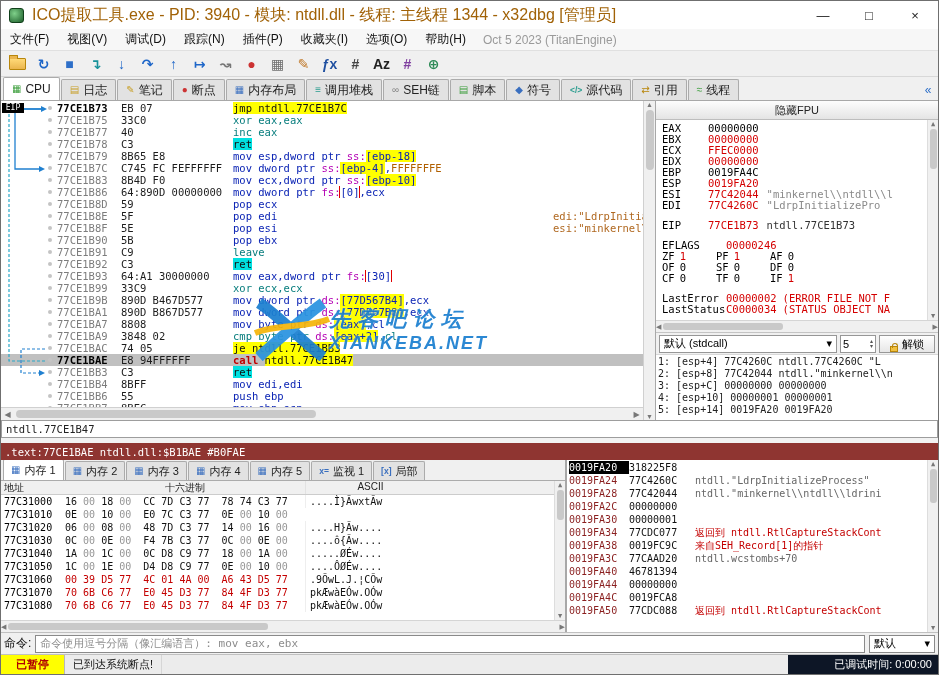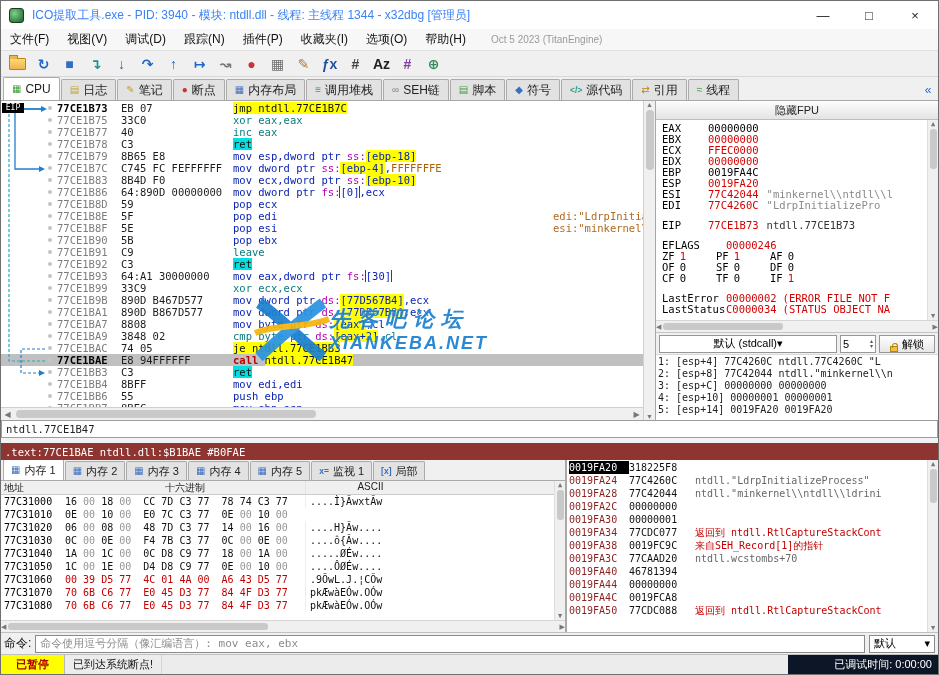--- a/index.html
+++ b/index.html
@@ -2,28 +2,28 @@
 <html><head>
 <meta charset="utf-8">
 <style>
 *{margin:0;padding:0;box-sizing:border-box;}
 html,body{background:#d4d4d4;}
 body{width:939px;height:675px;overflow:hidden;font-family:"Liberation Sans","DejaVu Sans",sans-serif;}
 .window{width:939px;height:675px;border:1px solid #6f6f6f;display:flex;flex-direction:column;background:#f0f0f0;}
 
 .titlebar{height:28px;background:#fff;display:flex;align-items:center;padding-left:8px;flex:none;}
 .app-icon{width:15px;height:15px;margin-right:8px;border-radius:3px;background:radial-gradient(circle at 35% 35%,#7fd08a,#1d5e2a);border:1px solid #11401b;flex:none;}
-.title{font-size:12px;color:#3b82f6;white-space:nowrap;overflow:hidden;}
+.title{font-size:16px;color:#a16207;white-space:nowrap;overflow:hidden;}
 .win-controls{margin-left:auto;display:flex;height:100%;flex:none;}
 .wc{width:46px;display:flex;align-items:center;justify-content:center;font-size:13px;color:#222;}
 
 .menubar{height:22px;display:flex;align-items:center;background:#f7f7f7;border-bottom:1px solid #e0e0e0;font-size:12px;flex:none;}
 .menu-items{display:flex;height:100%;}
 .menu-item{padding:0 9px;display:flex;align-items:center;color:#111;white-space:nowrap;}
-.build{margin-left:16px;color:#9a9a9a;font-size:10px;white-space:nowrap;}
+.build{margin-left:8px;color:#9a9a9a;font-size:12px;white-space:nowrap;}
 
 .toolbar{height:26px;display:flex;align-items:center;padding:0 4px;background:#f0f0f0;border-bottom:1px solid #d8d8d8;flex:none;gap:1px;}
 .tb-icon{width:25px;height:22px;display:flex;align-items:center;justify-content:center;font-size:14px;font-weight:bold;border-radius:3px;cursor:default;}
 .ic-folder{width:17px;height:12px;max-width:17px;background:linear-gradient(#ffd977,#eab54d);border:1px solid #b8860b;border-radius:1px;position:relative;margin:0 4px;padding:0;}
 .ic-folder::before{content:"";position:absolute;top:-4px;left:-1px;width:7px;height:3px;background:#eab54d;border:1px solid #b8860b;border-bottom:none;border-radius:1px 1px 0 0;}
 
 .tabbar{height:24px;display:flex;align-items:flex-end;background:#f0f0f0;border-bottom:1px solid #a8a8a8;flex:none;padding-left:2px;}
 .tabs{display:flex;height:23px;flex:1;overflow:hidden;align-items:flex-end;}
 .tab{display:flex;align-items:center;gap:4px;padding:0 8px;height:21px;font-size:12px;border:1px solid #ababab;border-bottom:none;background:#e2e2e2;color:#222;border-radius:2px 2px 0 0;margin-right:1px;white-space:nowrap;}
 .tab.active{background:#fff;height:23px;}
@@ -84,21 +84,21 @@
 .reggap{height:9px;}
 .flagsgrid{display:grid;grid-template-columns:54px 54px 54px;}
 .flag{height:11px;line-height:11px;}
 .flag b{font-weight:normal;color:#000;}
 .flag i{font-style:normal;margin-left:5px;color:#000;}
 .flag i.red{color:#d40000;}
 .reg-hbar{height:12px;background:#f0f0f0;border-top:1px solid #d5d5d5;display:flex;align-items:center;font-size:7px;color:#777;flex:none;}
 .reg-hbar .thumb{height:7px;width:120px;background:#c9c9c9;border-radius:3px;margin:0 2px;}
 .reg-hbar .sp{flex:1;}
 .argsbar{height:22px;display:flex;align-items:center;gap:3px;padding:0 3px;background:#f0f0f0;border-top:1px solid #c4c4c4;flex:none;}
-.argsel{flex:1;height:18px;background:#fff;border:1px solid #979797;font-size:11px;display:flex;align-items:center;justify-content:center;padding:0 4px;white-space:nowrap;overflow:hidden;}
+.argsel{flex:1;height:18px;background:#fff;border:1px solid #979797;font-size:11px;display:flex;align-items:center;justify-content:space-between;padding:0 4px;white-space:nowrap;overflow:hidden;}
 .argspin{width:36px;height:18px;background:#fff;border:1px solid #979797;font-size:11px;display:flex;align-items:center;justify-content:space-between;padding:0 2px;flex:none;}
 .spincol{display:flex;flex-direction:column;font-size:6px;line-height:5px;color:#555;}
 .argbtn{width:56px;height:18px;border:1px solid #979797;background:linear-gradient(#fefefe,#e6e6e6);display:flex;align-items:flex-end;justify-content:center;gap:4px;font-size:11px;flex:none;}
 .lock-icon{width:8px;height:6px;border:1px solid #b8860b;background:#f0c040;position:relative;display:inline-block;}
 .lock-icon::before{content:"";position:absolute;top:-4px;left:1px;width:4px;height:4px;border:1px solid #b8860b;border-bottom:none;border-radius:3px 3px 0 0;}
 .argrows{height:66px;background:#fff;font-family:"DejaVu Sans Mono",monospace;font-size:10px;padding:1px 2px;flex:none;overflow:hidden;border-top:1px solid #d8d8d8;}
 .argrow{height:12px;line-height:12px;white-space:pre;color:#222;overflow:hidden;}
 
 .info1{height:18px;flex:none;background:#fff;border:1px solid #9d9d9d;display:flex;align-items:center;padding-left:4px;font-family:"DejaVu Sans Mono",monospace;font-size:10.5px;color:#222;}
 .gap5{height:5px;flex:none;background:#f2f2f2;}

